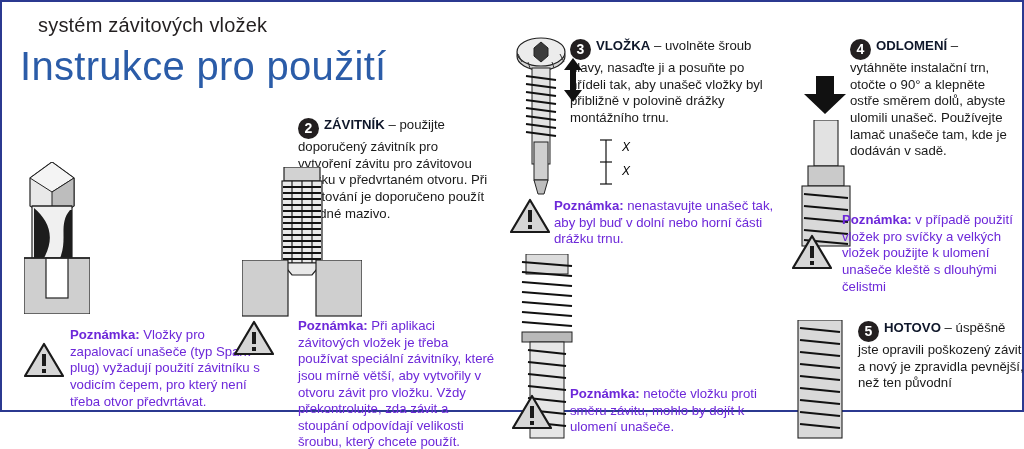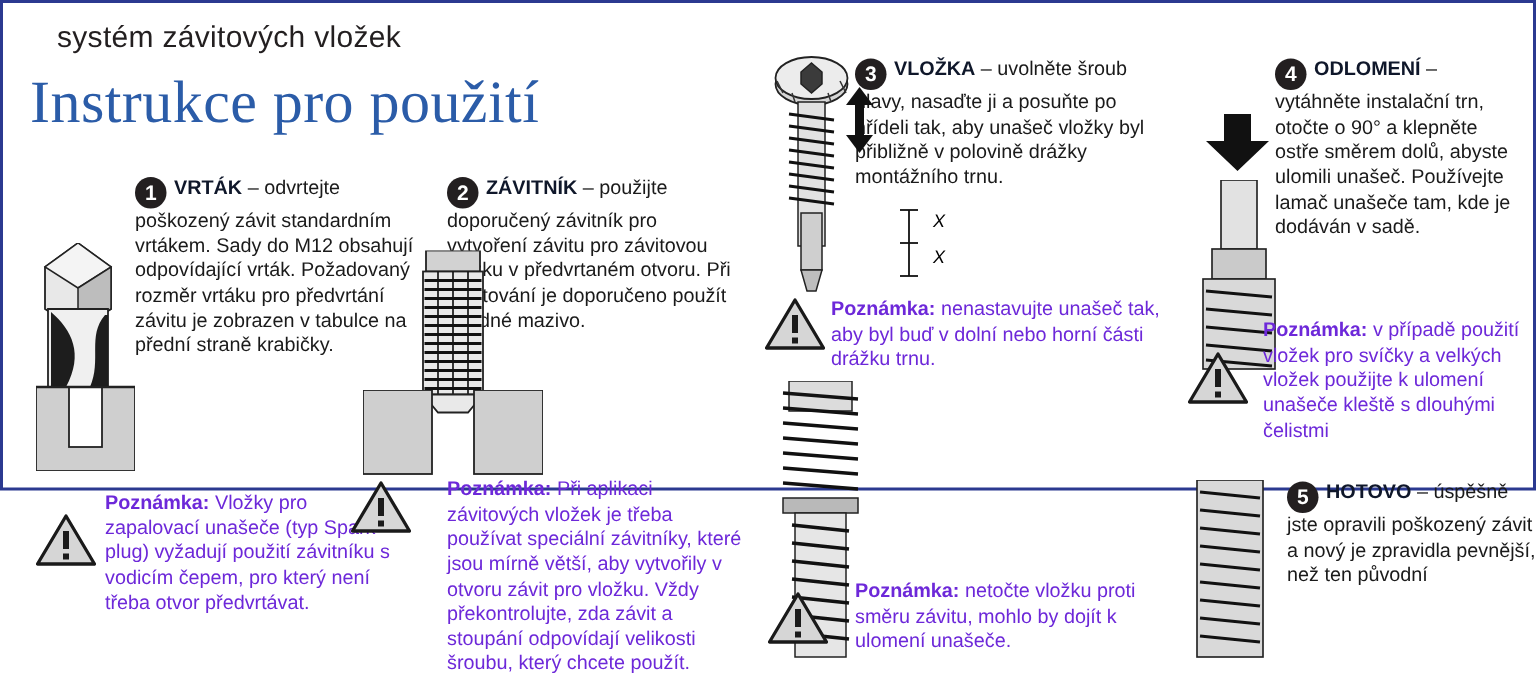--- a/index.html
+++ b/index.html
@@ -10,41 +10,40 @@
     width: 1024px;
     height: 449px;
     background: #ffffff;
     font-family: "Liberation Sans", sans-serif;
     overflow: hidden;
     position: relative;
   }
   #page {
     position: relative;
     width: 1024px;
-    height: 327px;
+    height: 412px;
     box-sizing: border-box;
     border: 2px solid #2b3990;
     background: #ffffff;
   }
   .subtitle {
     position: absolute;
     left: 36px;
     top: 12px;
     font-size: 20px;
     color: #231f20;
     letter-spacing: 0.2px;
   }
   .maintitle {
     position: absolute;
     left: 18px;
     top: 42px;
     font-size: 40px;
     color: #2b5ca8;
     letter-spacing: 0.3px;
-    font-family: Liberation Serif, serif;
   }
   
   .col-text {
     position: absolute;
     font-size: 13.2px;
     line-height: 1.26;
     color: #1a1a1a;
   }
   .num {
     display: inline-block;
@@ -85,23 +84,20 @@
   .illus svg { display: block; }
 </style>
 </head>
 <body>
 
 <div id="page">
 
   <div class="subtitle">systém závitových vložek</div>
   <div class="maintitle">Instrukce pro použití</div>
 
-  <div class="col-text" style="left:88px; top:115px; width:190px;">
-    <span class="num">1</span><span class="kw">VRTÁK</span><span> – odvrtejte poškozený závit standardním vrtákem. Sady do M12 obsahují odpovídající vrták. Požadovaný rozměr vrtáku pro předvrtání závitu je zobrazen v tabulce na přední straně krabičky.</span>
-  </div>
 
   <div class="illus" style="left:20px; top:160px;">
     <svg width="62" height="150" viewBox="0 0 62 150">
       <rect x="18" y="230" width="0" height="0" fill="none"></rect>
 
       <polygon points="30,0 52,16 52,44 30,58 8,44 8,16" fill="#e8e8e8" stroke="#222" stroke-width="1.2"></polygon>
       <polygon points="30,0 52,16 30,30 8,16" fill="#f4f4f4" stroke="#222" stroke-width="1"></polygon>
       <polygon points="30,30 52,16 52,44 30,58" fill="#bdbdbd" stroke="#222" stroke-width="1"></polygon>
 
       <path d="M10,44 L10,122 L30,146 L50,122 L50,44 Z" fill="#f0f0f0" stroke="#222" stroke-width="1.2"></path>

